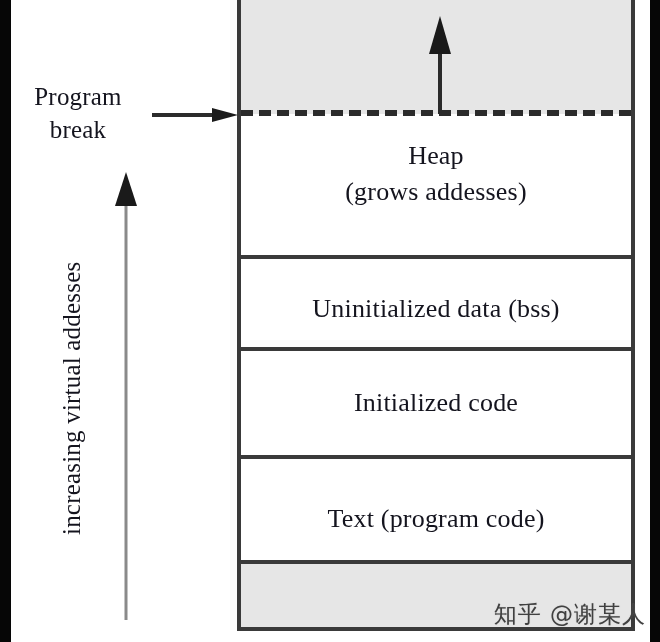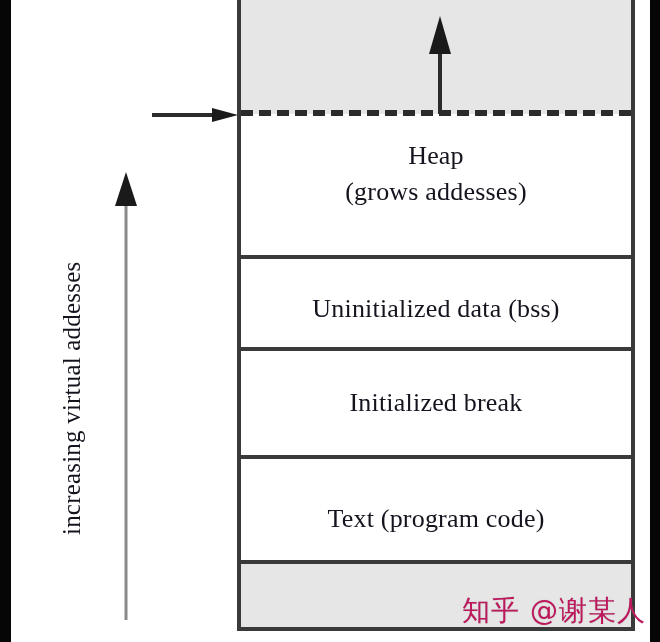--- a/index.html
+++ b/index.html
@@ -135,37 +135,41 @@
     top: 16px;
     width: 26px;
     height: 100px;
   }
 
   
   .watermark {
     position: absolute;
     right: 14px;
     bottom: 12px;
-    font-size: 28px;
-    color: #be185d;
+    font-size: 23px;
+    color: #404040;
     font-family: "DejaVu Sans", "Liberation Sans", sans-serif;
     letter-spacing: 1px;
     white-space: nowrap;
     text-shadow: 0 0 1px rgba(140,140,140,0.55);
     pointer-events: none;
   }
 </style>
 </head>
 <body>
 
 <div id="canvas">
 
   <div class="edge-strip edge-left"></div>
   <div class="edge-strip edge-right"></div>
 
+  <div class="program-break-label">
+    <span class="pb-line">Program</span>
+    <span class="pb-line">break</span>
+  </div>
 
   <svg class="break-arrow" viewBox="0 0 86 14">
     <line x1="0" y1="7" x2="64" y2="7" stroke="#2b2b2b" stroke-width="4"></line>
     <polygon points="60,0 86,7 60,14" fill="#1a1a1a"></polygon>
   </svg>
 
   <svg class="vaddr-arrow" viewBox="0 0 28 448">
     <line x1="14" y1="448" x2="14" y2="22" stroke="#8a8a8a" stroke-width="3"></line>
     <polygon points="14,0 25,34 3,34" fill="#1a1a1a"></polygon>
   </svg>
@@ -184,21 +188,21 @@
     <div class="seg seg-fill-white seg-heap">
       <span class="seg-line">Heap</span>
       <span class="seg-line">(grows addesses)</span>
     </div>
 
     <div class="seg seg-fill-white seg-top-rule seg-bss">
       <span class="seg-line">Uninitialized data (bss)</span>
     </div>
 
     <div class="seg seg-fill-white seg-top-rule seg-data">
-      <span class="seg-line">Initialized break</span>
+      <span class="seg-line">Initialized code</span>
     </div>
 
     <div class="seg seg-fill-white seg-top-rule seg-text">
       <span class="seg-line">Text (program code)</span>
     </div>
 
     <div class="seg seg-fill-gray seg-top-rule seg-bottom"></div>
 
     <div class="break-dashed"></div>
   </div>

